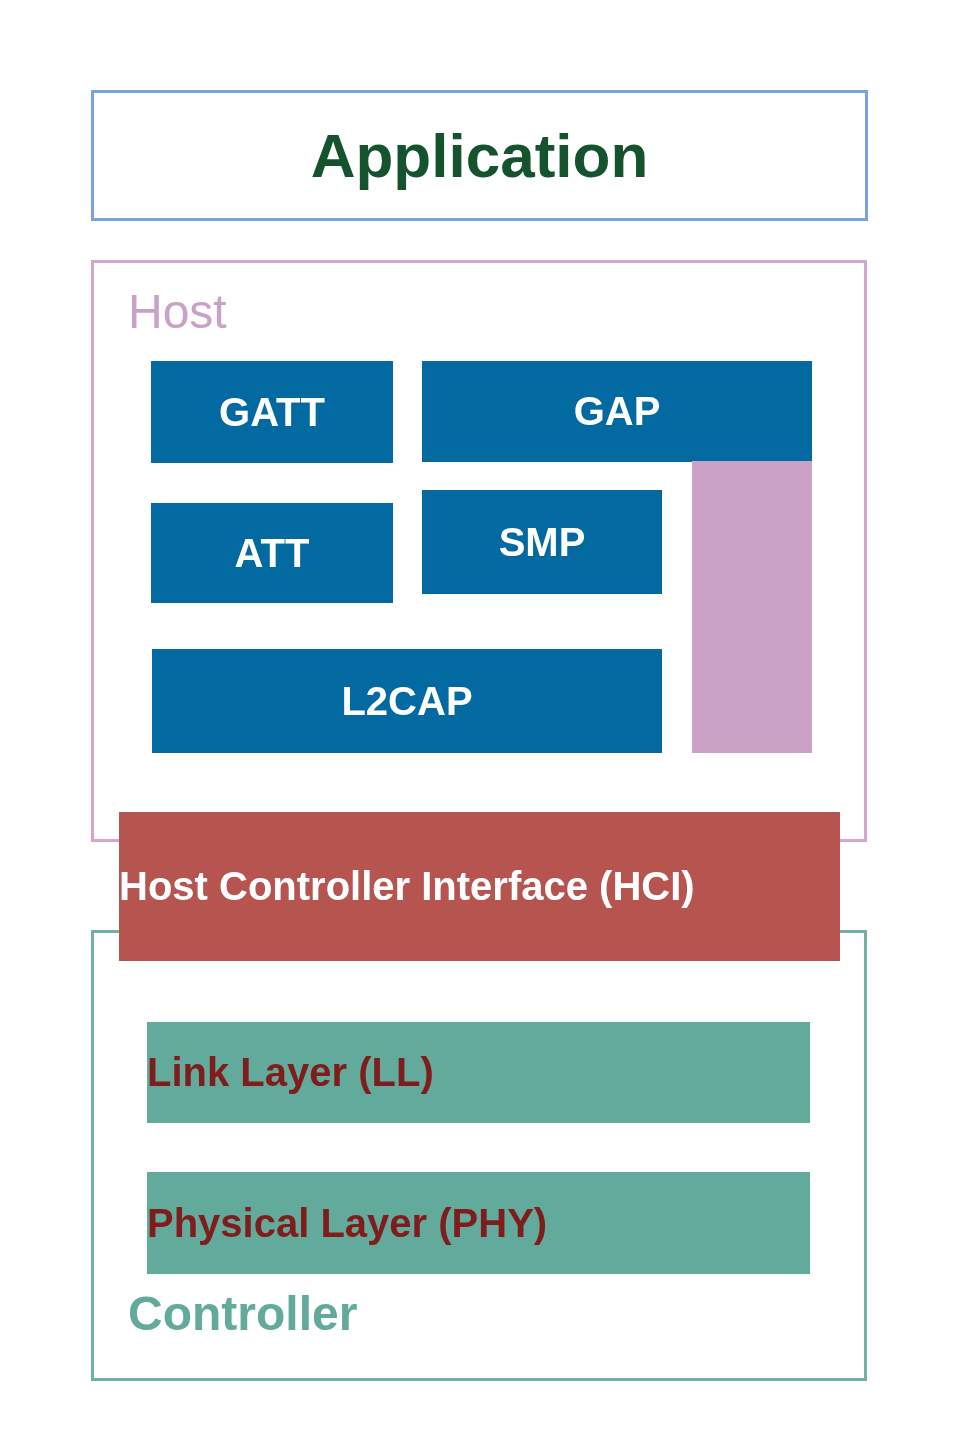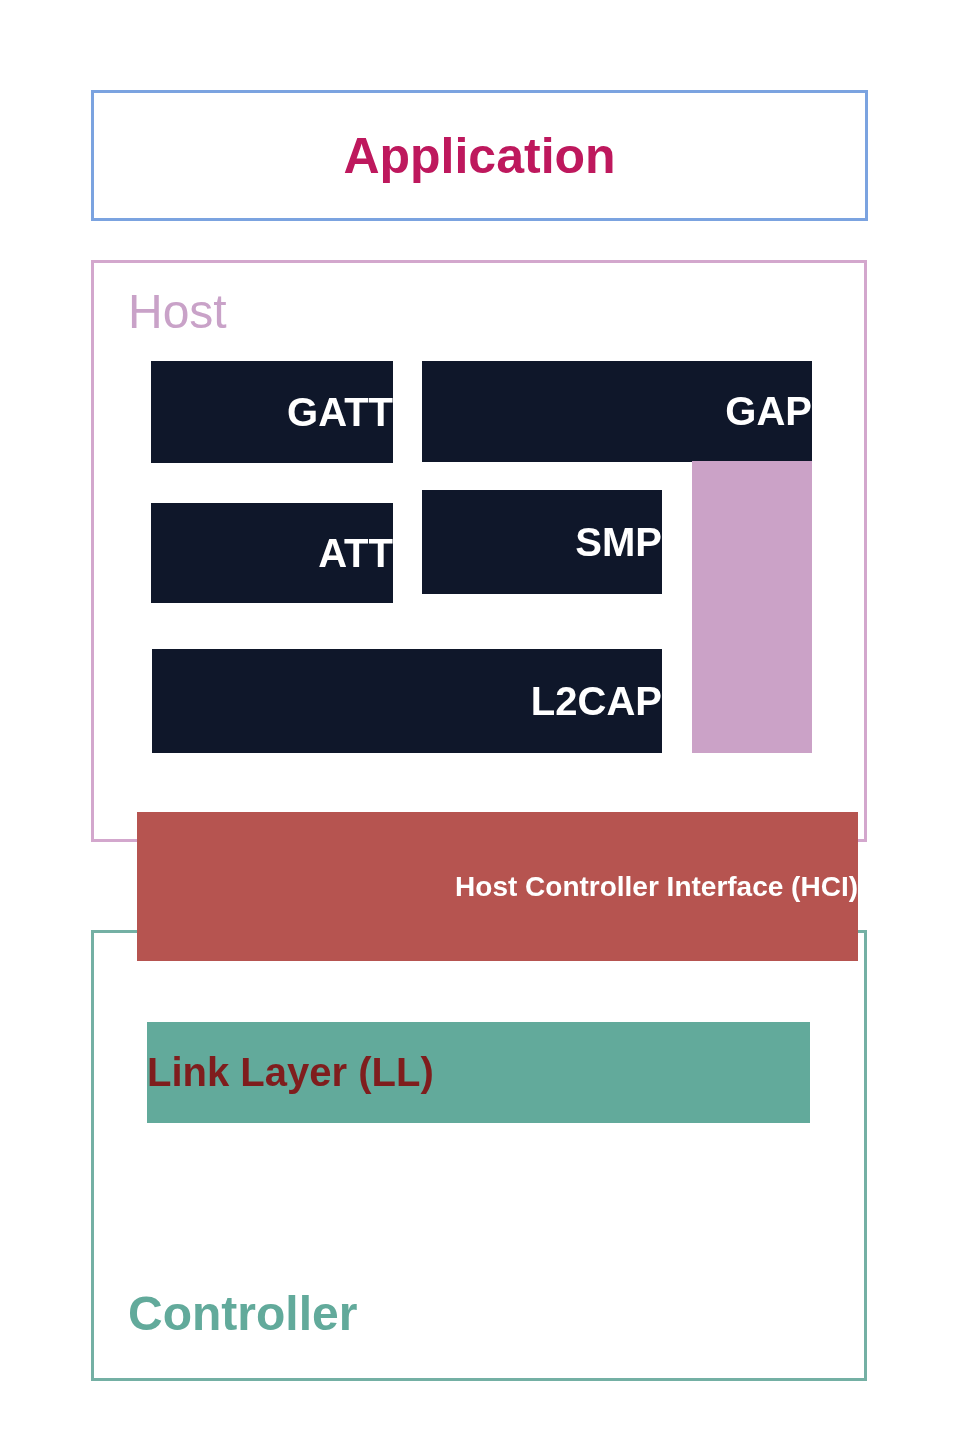--- a/index.html
+++ b/index.html
@@ -17,62 +17,62 @@
   }
   .abs { position: absolute; box-sizing: border-box; }
 
   
   .application-box {
     left: 91px; top: 90px; width: 777px; height: 131px;
     border: 3px solid #7ba3e0;
     display: flex; align-items: center; justify-content: center;
   }
   .application-label {
-    color: #be185d; font-size: 50px; font-weight: bold;
+    color: #14532d; font-size: 62px; font-weight: bold;
   }
   .host-box {
     left: 91px; top: 260px; width: 776px; height: 582px;
     border: 3px solid #d3a7cd;
   }
   .host-label {
     left: 128px; top: 284px;
     color: #c9a2c8; font-size: 48px; font-weight: normal;
   }
   .controller-box {
     left: 91px; top: 930px; width: 776px; height: 451px;
     border: 3px solid #74b0a4;
   }
   .controller-label {
     left: 128px; top: 1286px;
     color: #62aa9b; font-size: 48px; font-weight: bold;
   }
 
   
   .pink-block {
-    background: #0f172a;
-    display: flex; align-items: center; justify-content: flex-end;
+    background: #0369a1;
+    display: flex; align-items: center; justify-content: center;
     color: #ffffff; font-weight: bold; font-size: 40px;
   }
   .teal-block {
     background: #62aa9b;
     display: flex; align-items: center; 
     color: #7f1d1d; font-weight: bold; font-size: 40px;
   }
   .gatt-block  { left: 151px; top: 361px; width: 242px; height: 102px; }
   .gap-block   { left: 422px; top: 361px; width: 390px; height: 101px; }
   .gap-arm     { left: 692px; top: 461px; width: 120px; height: 292px; background: #cba2c7; }
   .att-block   { left: 151px; top: 503px; width: 242px; height: 100px; }
   .smp-block   { left: 422px; top: 490px; width: 240px; height: 104px; }
   .l2cap-block { left: 152px; top: 649px; width: 510px; height: 104px; }
 
   .hci-block {
-    left: 137px; top: 812px; width: 721px; height: 149px;
+    left: 119px; top: 812px; width: 721px; height: 149px;
     background: #b65450;
-    display: flex; align-items: center; justify-content: flex-end;
-    color: #ffffff; font-weight: bold; font-size: 28px;
+    display: flex; align-items: center; justify-content: flex-start;
+    color: #ffffff; font-weight: bold; font-size: 40px;
     z-index: 5;
   }
 
   .link-layer-block { left: 147px; top: 1022px; width: 663px; height: 101px; }
   .phy-block        { left: 147px; top: 1172px; width: 663px; height: 102px; }
 </style>
 </head>
 <body>
 
 <div id="canvas">
@@ -105,18 +105,21 @@
     <span>L2CAP</span>
   </div>
 
   <div class="abs controller-box"></div>
   <span class="abs controller-label">Controller</span>
 
   <div class="abs teal-block link-layer-block">
     <span>Link Layer (LL)</span>
   </div>
 
+  <div class="abs teal-block phy-block">
+    <span>Physical Layer (PHY)</span>
+  </div>
 
   <div class="abs hci-block">
     <span>Host Controller Interface (HCI)</span>
   </div>
 
 </div>
 
 </body></html>

